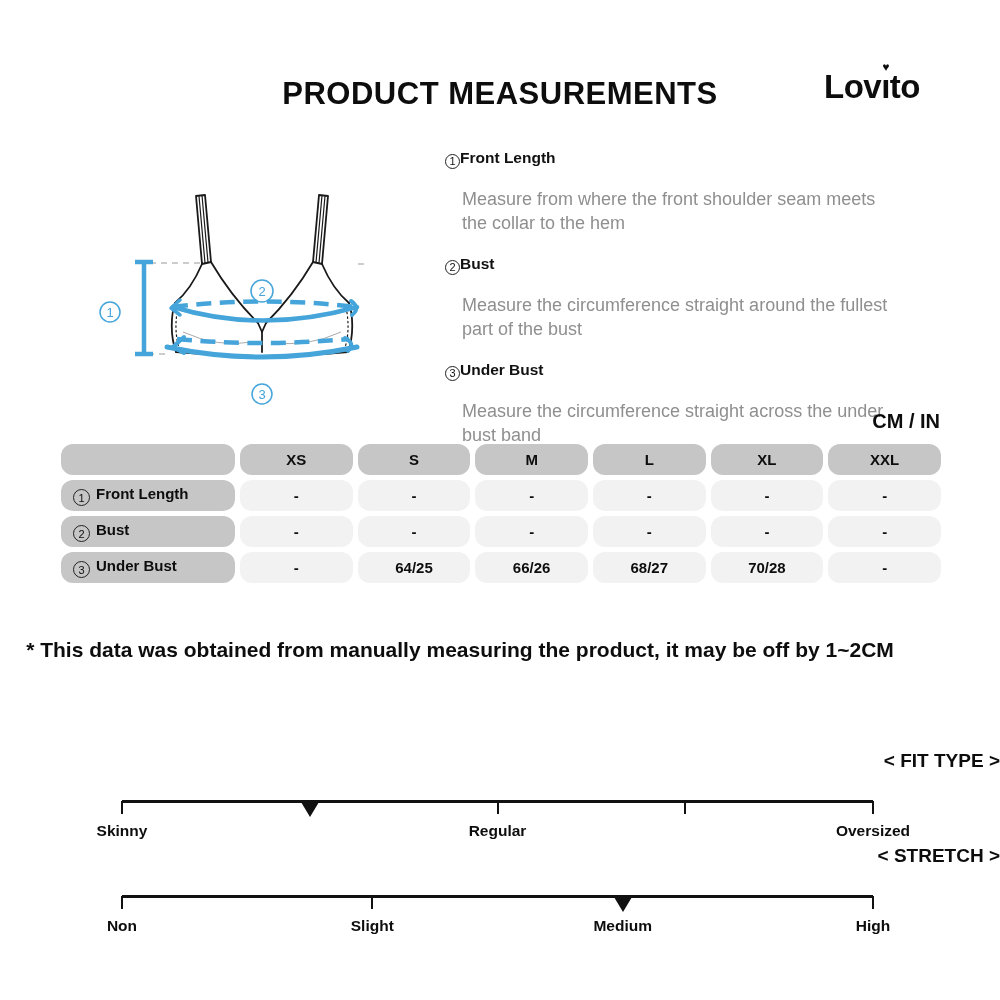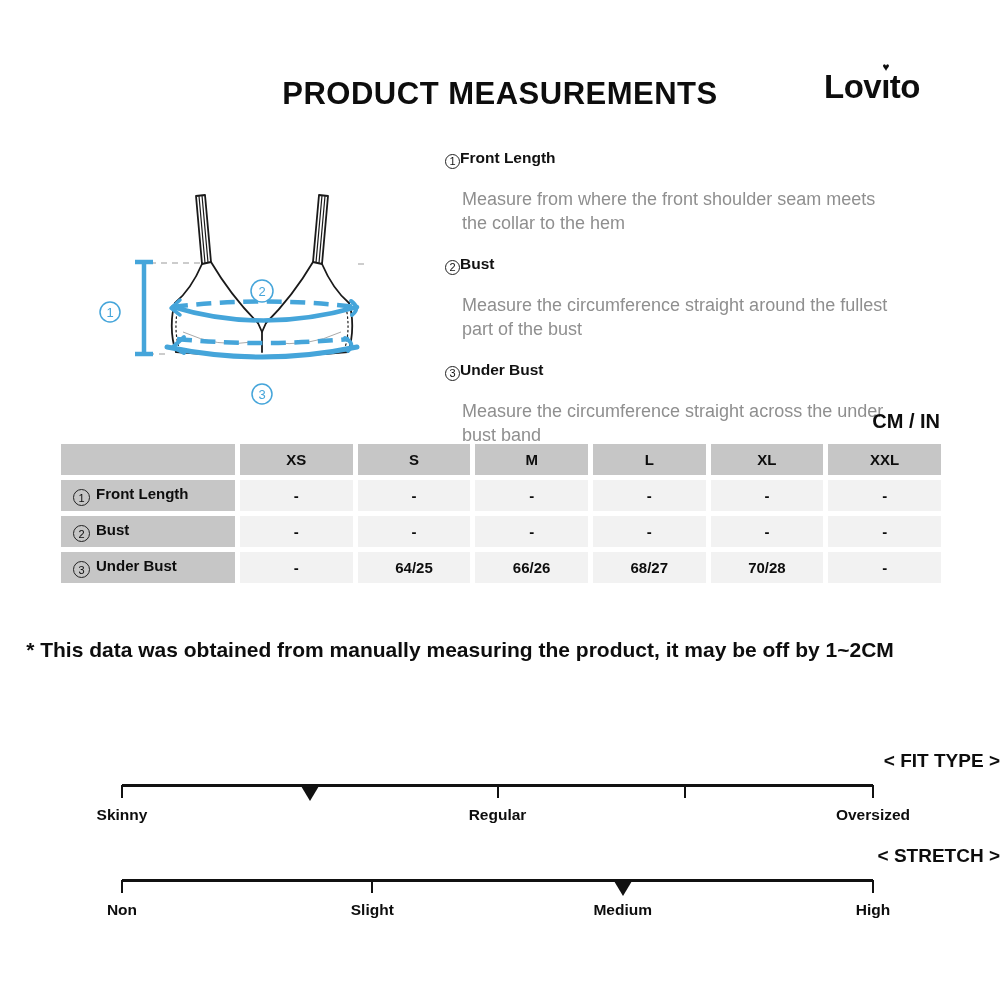--- a/index.html
+++ b/index.html
@@ -24,35 +24,35 @@
   .step-title{font-size:15.5px;font-weight:bold;line-height:24px;color:#111;}
   .step-desc{font-size:18px;line-height:24px;color:#8f8f8f;margin:17px;}
   .circ{display:inline-flex;align-items:center;justify-content:center;
     width:15px;height:15px;border:1px solid #222;border-radius:50%;
     font-size:11px;font-weight:normal;vertical-align:-2px;box-sizing:border-box;}
 
   
   .unit{right:60px;top:410px;font-size:20px;font-weight:bold;text-align:right;}
   .size-table-wrap{left:56px;top:439px;}
   table.size{border-collapse:separate;border-spacing:5px;table-layout:fixed;width:890px;}
-  table.size td{height:29px;font-size:15px;overflow:hidden;}
+  table.size td{height:29px;font-size:15px;overflow:hidden;border-radius:12px;}
   td.hcell{background:#c6c6c6;text-align:center;font-weight:bold;}
   td.lcell{background:#c6c6c6;text-align:left;padding-left:12px;font-weight:bold;font-size:15px;}
   td.vcell{background:#f2f2f2;text-align:center;font-weight:bold;font-size:14px;}
   td.corner{background:#c6c6c6;}
   .tcirc{display:inline-flex;align-items:center;justify-content:center;
     width:17px;height:17px;border:1px solid #222;border-radius:50%;
     font-size:11px;font-weight:normal;margin-right:6px;vertical-align:-3px;box-sizing:border-box;}
 
   
   .footnote{left:0;top:638px;width:920px;text-align:center;font-size:21px;font-weight:bold;}
 
   
   .slider-title{left:0;width:1000px;text-align:right;font-size:19px;font-weight:bold;}
-  .slider{left:122px;width:751px;height:45px;}
+  .slider{left:122px;width:751px;height:45px;margin-top:16px;}
   .track{position:absolute;left:0;top:0;width:100%;height:0;border-top:3px solid #111;}
   .tick{position:absolute;top:1px;width:2px;height:13px;background:#111;transform:translateX(-50%);}
   .tri{position:absolute;top:2px;width:0;height:0;transform:translateX(-50%);
     border-left:9px solid transparent;border-right:9px solid transparent;
     border-top:15px solid #111;}
   .slabel{position:absolute;top:22px;transform:translateX(-50%);
     font-size:15.5px;font-weight:bold;white-space:nowrap;}
 
   
   .diagram{left:85px;top:145px;}

